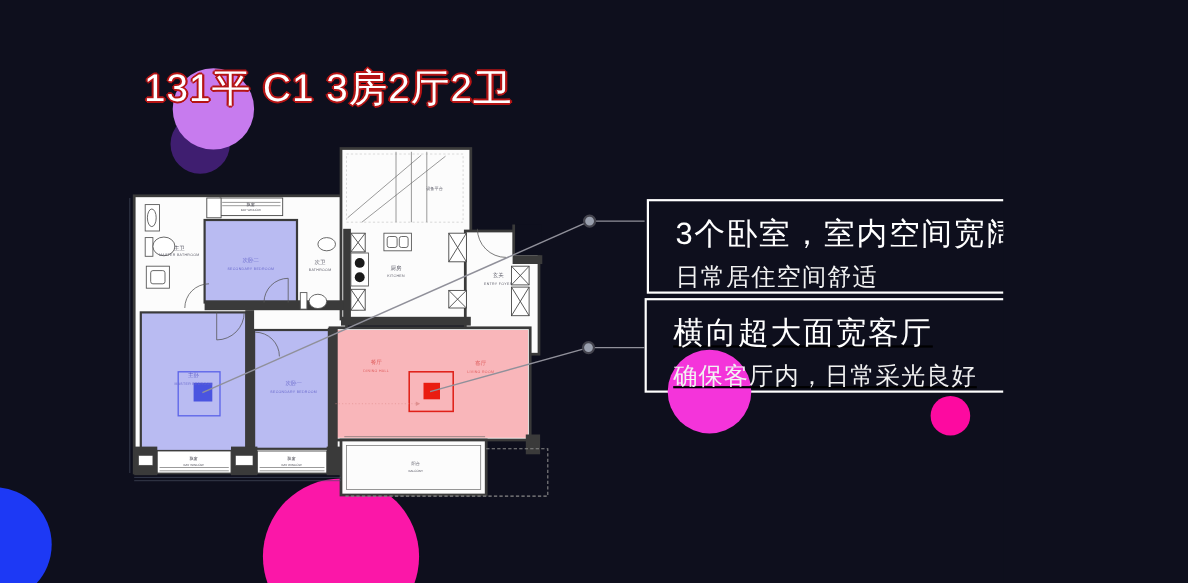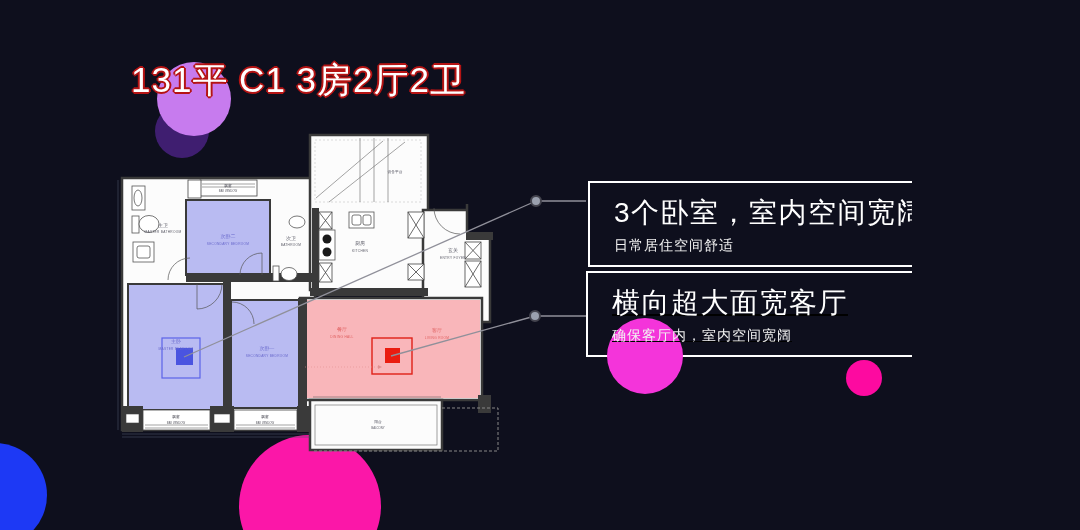--- a/index.html
+++ b/index.html
@@ -17,21 +17,21 @@
          letter-spacing:1px;color:#ffffff;white-space:nowrap;
          text-shadow:-2px 0 #b51414,2px 0 #b51414,0 -2px #b51414,0 2px #b51414,
                      -1px -1px #b51414,1px -1px #b51414,-1px 1px #b51414,1px 1px #b51414;}
   .floorplan{position:absolute;left:113px;top:128px;width:394px;height:334px;z-index:2;}
   .connectors{position:absolute;left:0;top:0;width:1080px;height:530px;z-index:2;pointer-events:none;}
   .callout{position:absolute;width:407px;height:86px;border:2px solid #ffffff;
            box-sizing:border-box;padding:11px 0 0 24px;}
   .callout-1{left:588px;top:157px;margin-top:24px;}
   .callout-2{left:586px;top:271px;text-decoration:underline;}
   .callout-heading{position:relative;z-index:3;font-size:28px;color:#ffffff;letter-spacing:1.5px;white-space:nowrap;}
-  .callout-sub{position:relative;z-index:3;font-size:14px;color:#f2f2f2;margin-top:5px;letter-spacing:1px;white-space:nowrap;}
+  .callout-sub{position:relative;z-index:3;font-size:22px;color:#f2f2f2;margin-top:5px;letter-spacing:1px;white-space:nowrap;}
   
   .base{fill:#fcfcfc;stroke:#3a3a3a;stroke-width:2.5;}
   .wall{fill:#3a3a3a;stroke:none;}
   .room{stroke:#3a3a3a;stroke-width:2;}
   .fix{fill:#ffffff;stroke:#555;stroke-width:0.8;}
   .thin{stroke:#666;stroke-width:0.6;fill:none;}
   .dim{stroke:#4a5064;stroke-width:0.6;fill:none;}
   .door{stroke:#555;stroke-width:0.7;fill:none;}
   .lbl{text-anchor:middle;font-family:"Liberation Sans","DejaVu Sans",sans-serif;}
   .cn{font-size:5px;}
@@ -214,18 +214,18 @@
     <circle cx="536" cy="201" r="5" fill="#9aa0ae" stroke="#44444e" stroke-width="2"></circle>
     <circle cx="535" cy="316" r="5" fill="#9aa0ae" stroke="#44444e" stroke-width="2"></circle>
   </svg>
 
   <div class="callout callout-1">
     <div class="callout-heading">3个卧室，室内空间宽阔</div>
     <div class="callout-sub">日常居住空间舒适</div>
   </div>
   <div class="callout callout-2">
     <div class="callout-heading">横向超大面宽客厅</div>
-    <div class="callout-sub">确保客厅内，室内空间宽阔</div>
+    <div class="callout-sub">确保客厅内，日常采光良好</div>
   </div>
 
   <div class="circle c-magenta-box" style="z-index:2;"></div>
 
 </div>
 
 </body></html>

